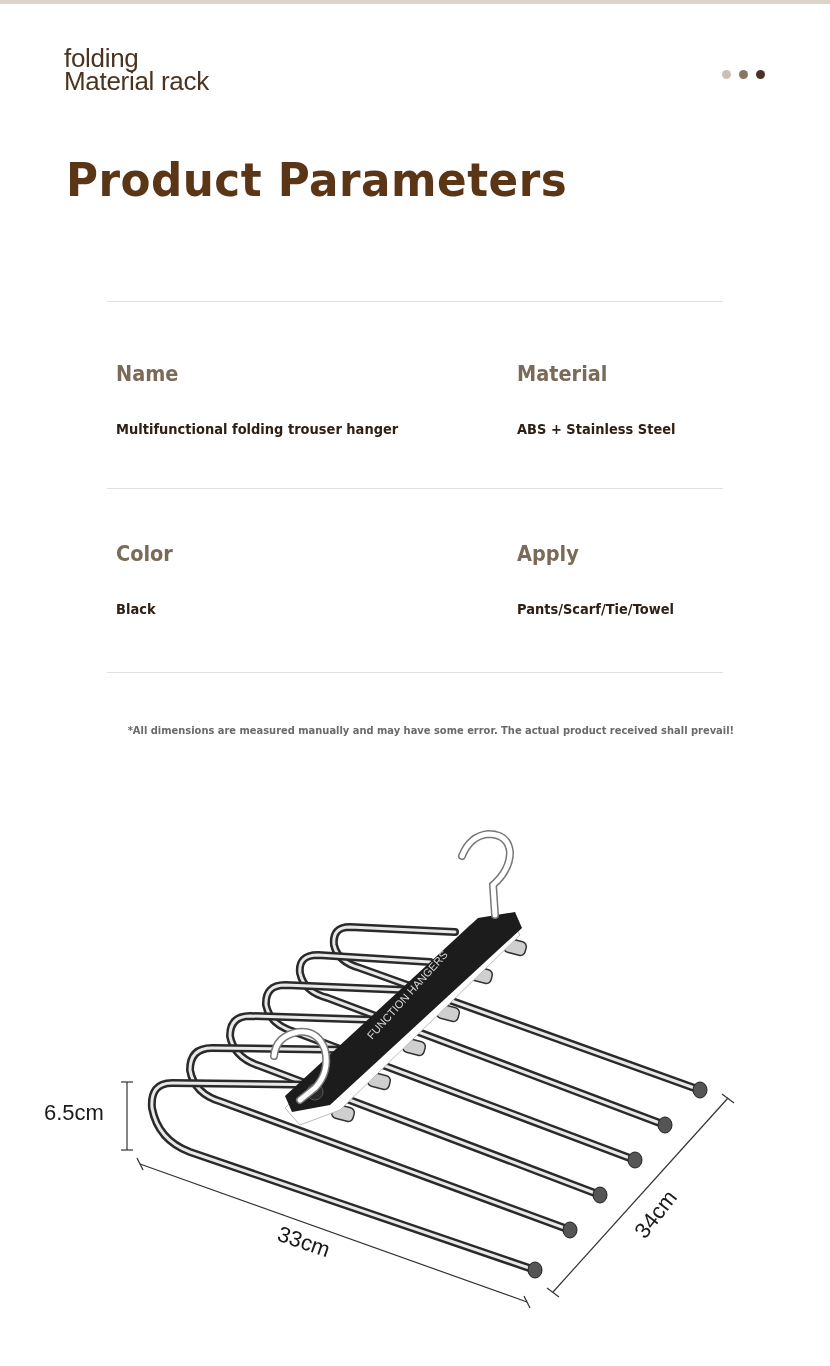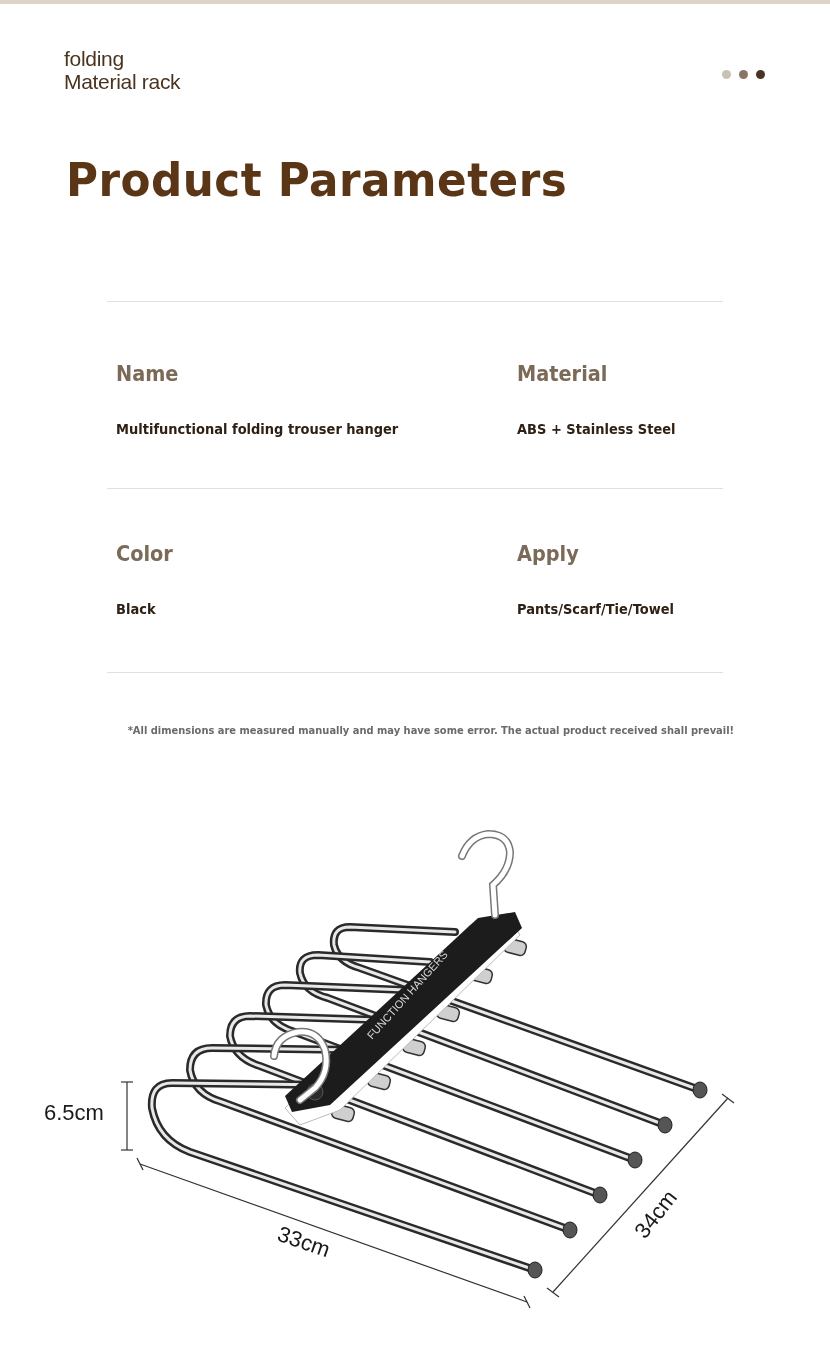--- a/index.html
+++ b/index.html
@@ -2,21 +2,21 @@
 <html><head>
 <meta charset="utf-8">
 <style>
   * { margin: 0; padding: 0; box-sizing: border-box; }
   html, body { width: 830px; height: 1366px; background: #ffffff; overflow: hidden; }
   body { position: relative; font-family: "DejaVu Sans", sans-serif; }
 
   .top-bar { position: absolute; left: 0; top: 0; width: 830px; height: 4px; background: #ddd4c8; }
 
   .brand { position: absolute; left: 64px; top: 47px; font-family: "Liberation Sans", sans-serif;
-           color: #4a3420; font-size: 21px; line-height: 23px; letter-spacing: -0.3px; }
+           color: #4a3420; font-size: 26px; line-height: 23px; letter-spacing: -0.3px; }
   .brand div { white-space: nowrap; }
 
   .dots { position: absolute; left: 722px; top: 70px; display: flex; gap: 8px; }
   .dot { width: 9px; height: 9px; border-radius: 50%; }
 
   .page-title { position: absolute; left: 66px; top: 152px; font-family: "DejaVu Sans", sans-serif;
                 font-weight: bold; font-size: 47px; color: #5a3616; letter-spacing: 0.5px;
                 transform: scaleX(0.93); transform-origin: left top; white-space: nowrap; }
 
   .rule { position: absolute; left: 107px; width: 616px; height: 1px; background: #e3e0dc; }

